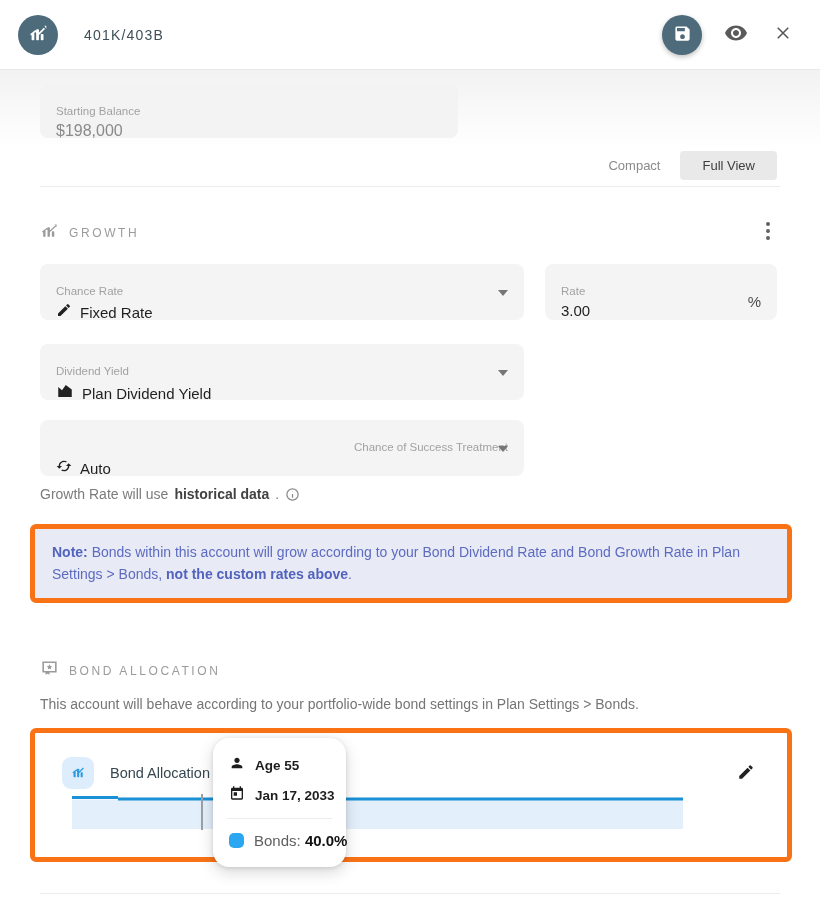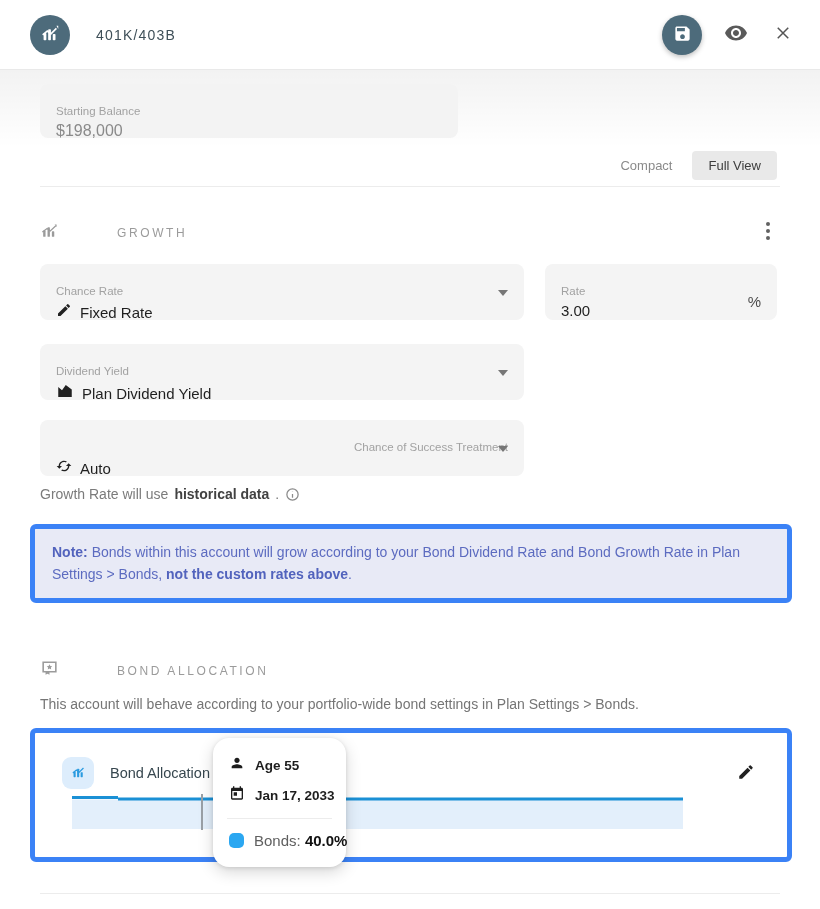--- a/index.html
+++ b/index.html
@@ -2,21 +2,21 @@
 <html><head>
 <meta charset="utf-8">
 <style>
   * { margin:0; padding:0; box-sizing:border-box; }
   html,body { width:820px; height:909px; background:#fff; overflow:hidden;
     font-family:"Liberation Sans", sans-serif; color:#212121; }
   .stage { position:relative; width:820px; height:909px; background:#fff; }
 
   
   .app-header { position:absolute; top:0; left:0; right:0; height:70px; background:#fff;
-    display:flex; align-items:center; padding:0 22px 0 30px; z-index:20;
+    display:flex; align-items:center; padding:0 22px 0 18px; z-index:20;
     border-bottom:1px solid #e9e9e9;justify-content:center; }
   .avatar { width:40px; height:40px; border-radius:50%; background:#4d6b7b;
     display:flex; align-items:center; justify-content:center; flex:0 0 auto; }
   .app-title { margin-left:26px; font-size:14px; letter-spacing:1.2px; color:#3e4f58; }
   .header-spacer { flex:1; }
   .fab-save { width:40px; height:40px; border-radius:50%; background:#4d6b7b; border:none;
     display:flex; align-items:center; justify-content:center; cursor:pointer;
     box-shadow:0 2px 5px rgba(0,0,0,.25); }
   .icon-btn { background:none; border:none; cursor:pointer; display:flex; align-items:center;
     justify-content:center; padding:6px; }
@@ -34,45 +34,45 @@
   .caret { width:0; height:0; border-left:5px solid transparent; border-right:5px solid transparent;
     border-top:6px solid #767676; position:absolute; right:16px; top:50%; margin-top:-2px; }
   .suffix { position:absolute; right:16px; bottom:10px; font-size:15px; color:#4c4c4c; }
 
   .balance-field { left:40px; top:84px; width:418px; height:54px; background:#f3f3f3; }
 
   
   .view-toggle { position:absolute; top:151px; right:43px; display:flex; align-items:center; }
   .toggle-plain { font-size:13px; color:#8a8a8a; background:none; border:none; padding:7px 12px; cursor:pointer; }
   .toggle-chip { font-size:13px; color:#3d3d3d; background:#e9e9e9; border:none; border-radius:4px;
-    padding:7px 16px; margin-left:8px; cursor:pointer; }
+    padding:7px 22px; margin-left:8px; cursor:pointer; }
 
   .hr { position:absolute; left:40px; right:40px; height:1px; background:#ececec; }
   .hr-top { top:186px; } .hr-bottom { top:893px; }
 
   
   .section-head { position:absolute; left:40px; display:flex; align-items:center; gap:10px; }
-  .section-title { font-size:12px; letter-spacing:2.6px; color:#9b9b9b; font-weight:500;margin-left:48px; }
+  .section-title { font-size:12px; letter-spacing:2.6px; color:#9b9b9b; font-weight:500; }
   .dots-menu { position:absolute; right:46px; top:218px; background:none; border:none; cursor:pointer;
     display:flex; flex-direction:column; gap:3px; padding:4px; }
   .dots-menu i { width:4px; height:4px; border-radius:50%; background:#616161; }
 
   
   .growth-head { top:221px; }
   .f-growth-rate { left:40px; top:264px; width:484px; height:56px; }
   .f-rate { left:545px; top:264px; width:232px; height:56px; }
   .f-dividend { left:40px; top:344px; width:484px; height:56px; }
   .f-success { left:40px; top:420px; width:484px; height:56px;text-align:right; }
 
   .hint-line { position:absolute; left:40px; top:486px; font-size:14px; color:#7b7b7b;
     display:flex; align-items:center; gap:6px; }
   .hint-line b { color:#424242; font-weight:700; }
 
   
-  .annotation { position:absolute; border:5px solid #3b82f6; border-radius:6px; }
+  .annotation { position:absolute; border:5px solid #f97316; border-radius:6px; }
   .note-annotation { left:30px; top:524px; width:762px; height:79px; }
   .note-box { width:100%; height:100%; background:#e8eaf6; border-radius:2px;
     padding:12px 17px; font-size:14px; line-height:1.6; color:#5c6bc0; }
   .note-box b { font-weight:700; color:#5263bd; }
 
   .bonds-head { top:659px; }
   .bonds-desc { position:absolute; left:40px; top:696px; font-size:14px; color:#757575; }
 
   
   .card-annotation { left:30px; top:728px; width:762px; height:134px; }

